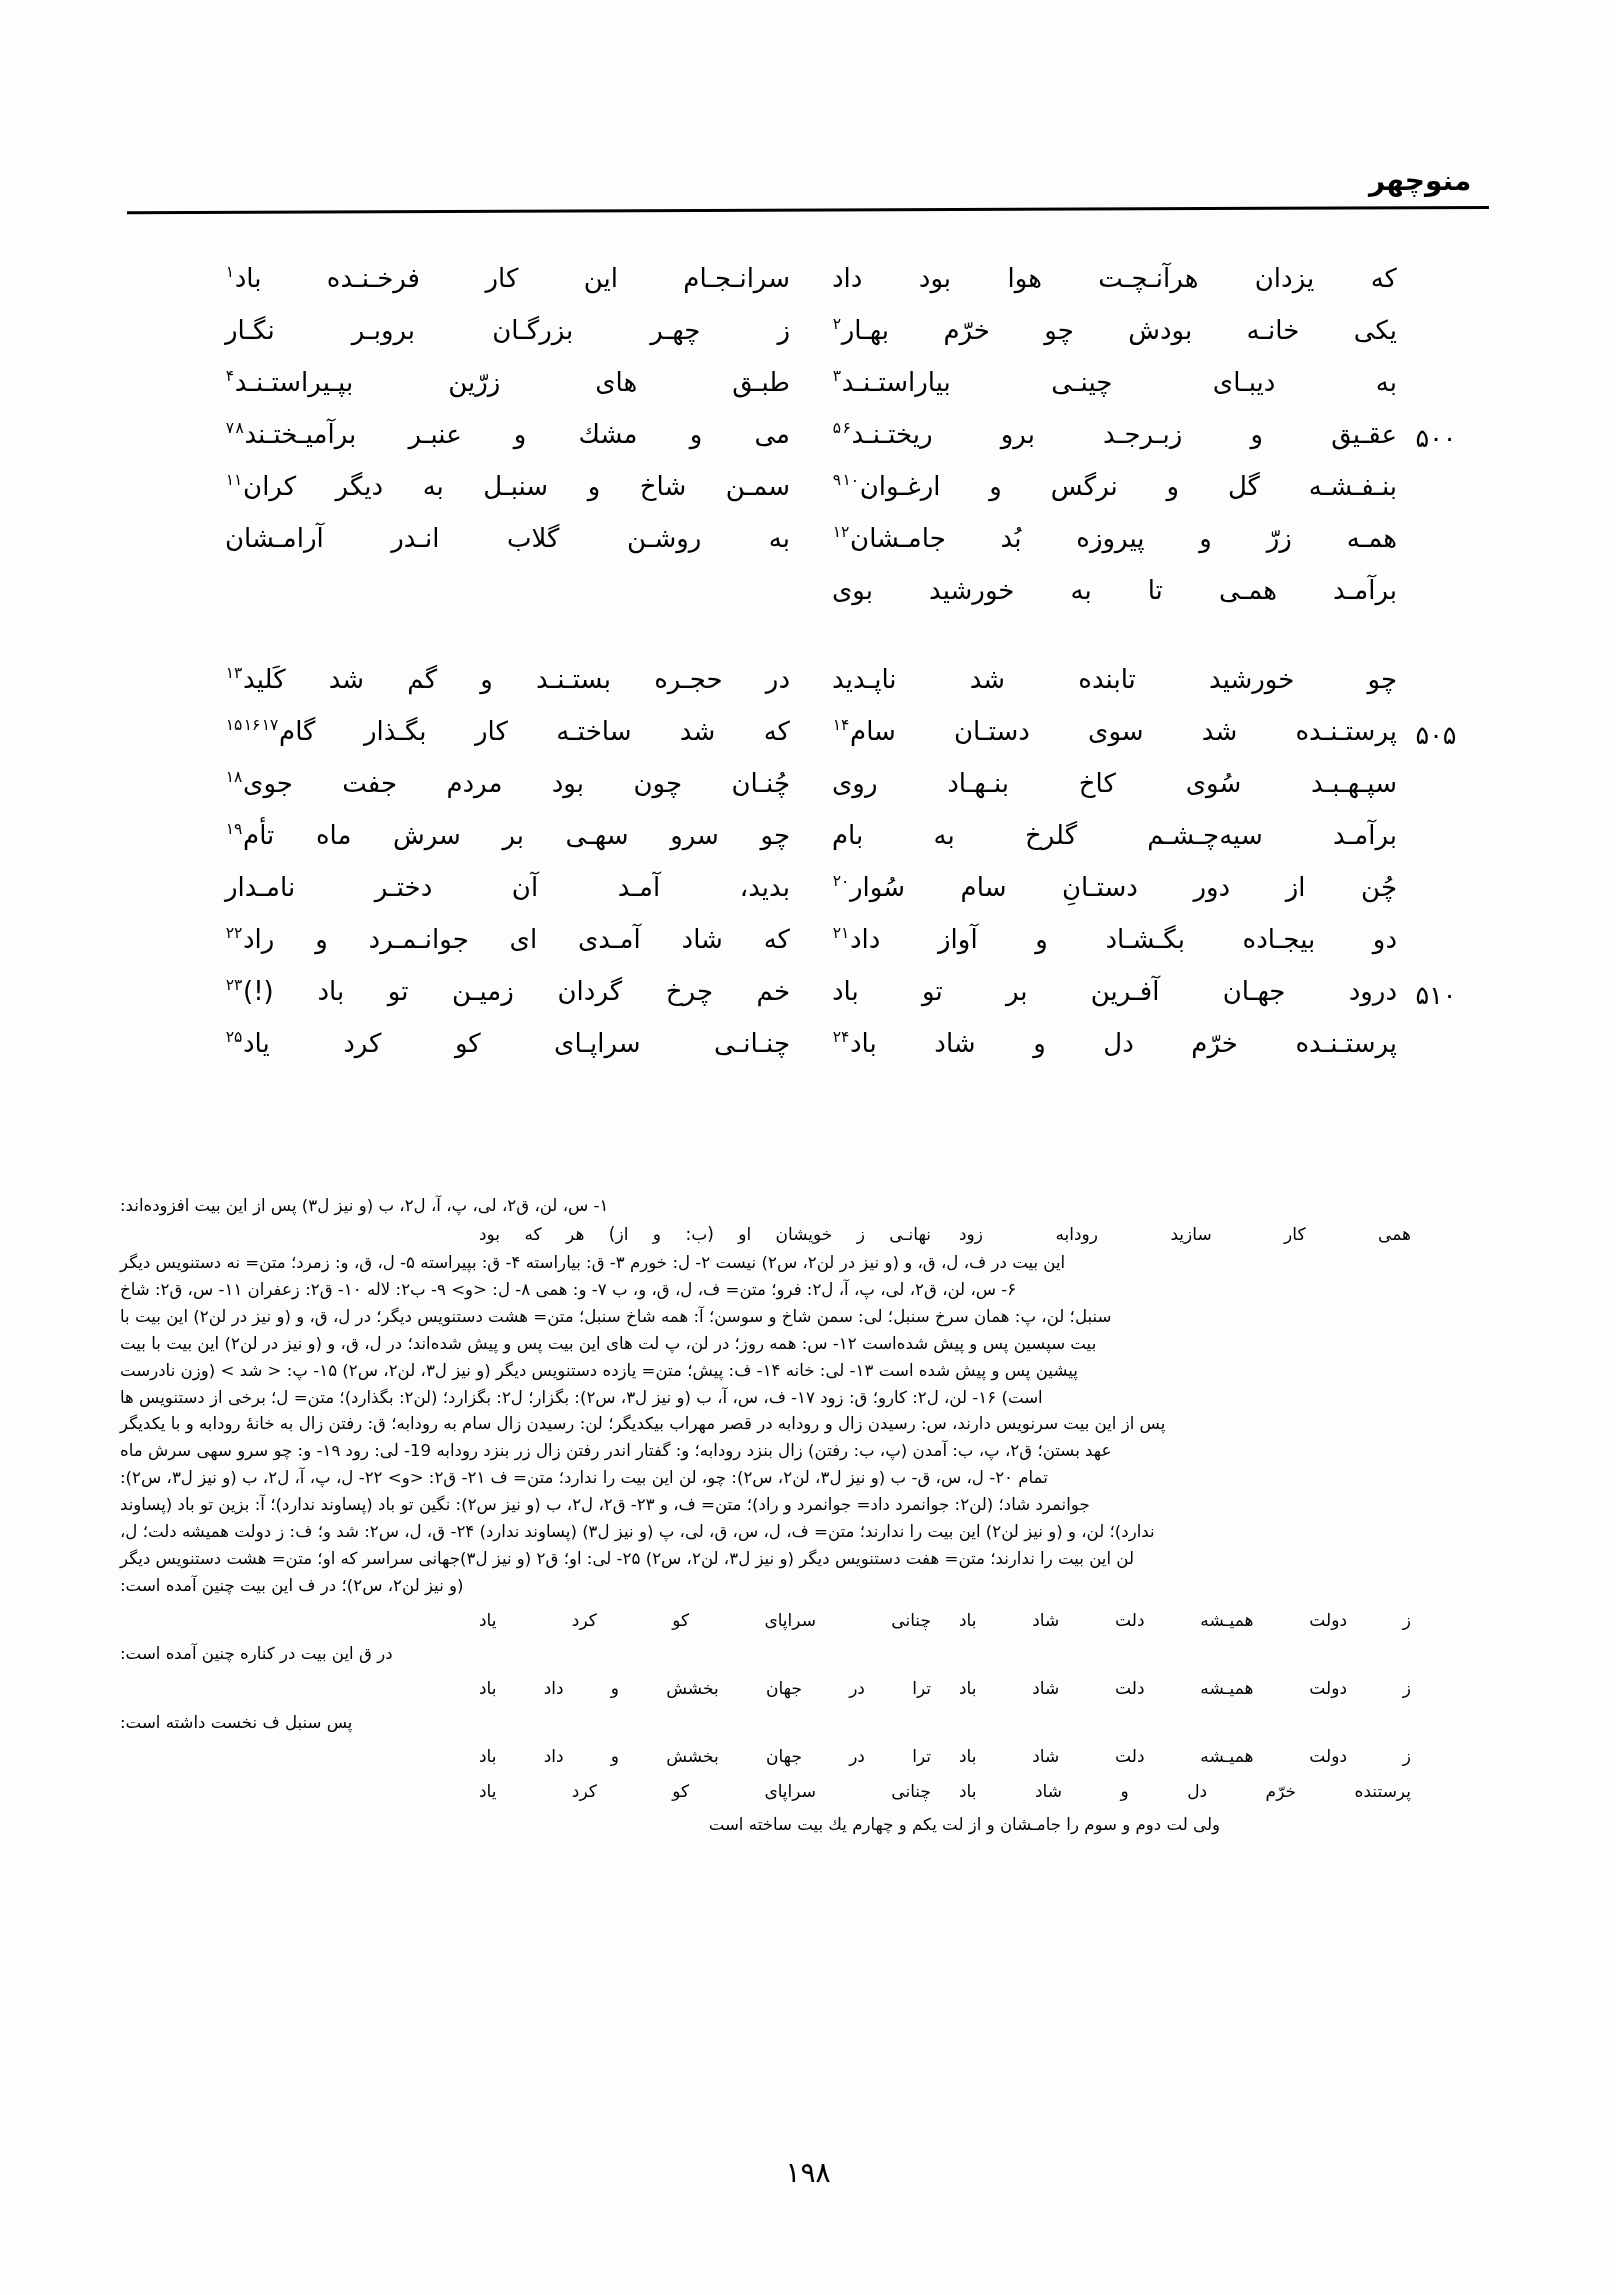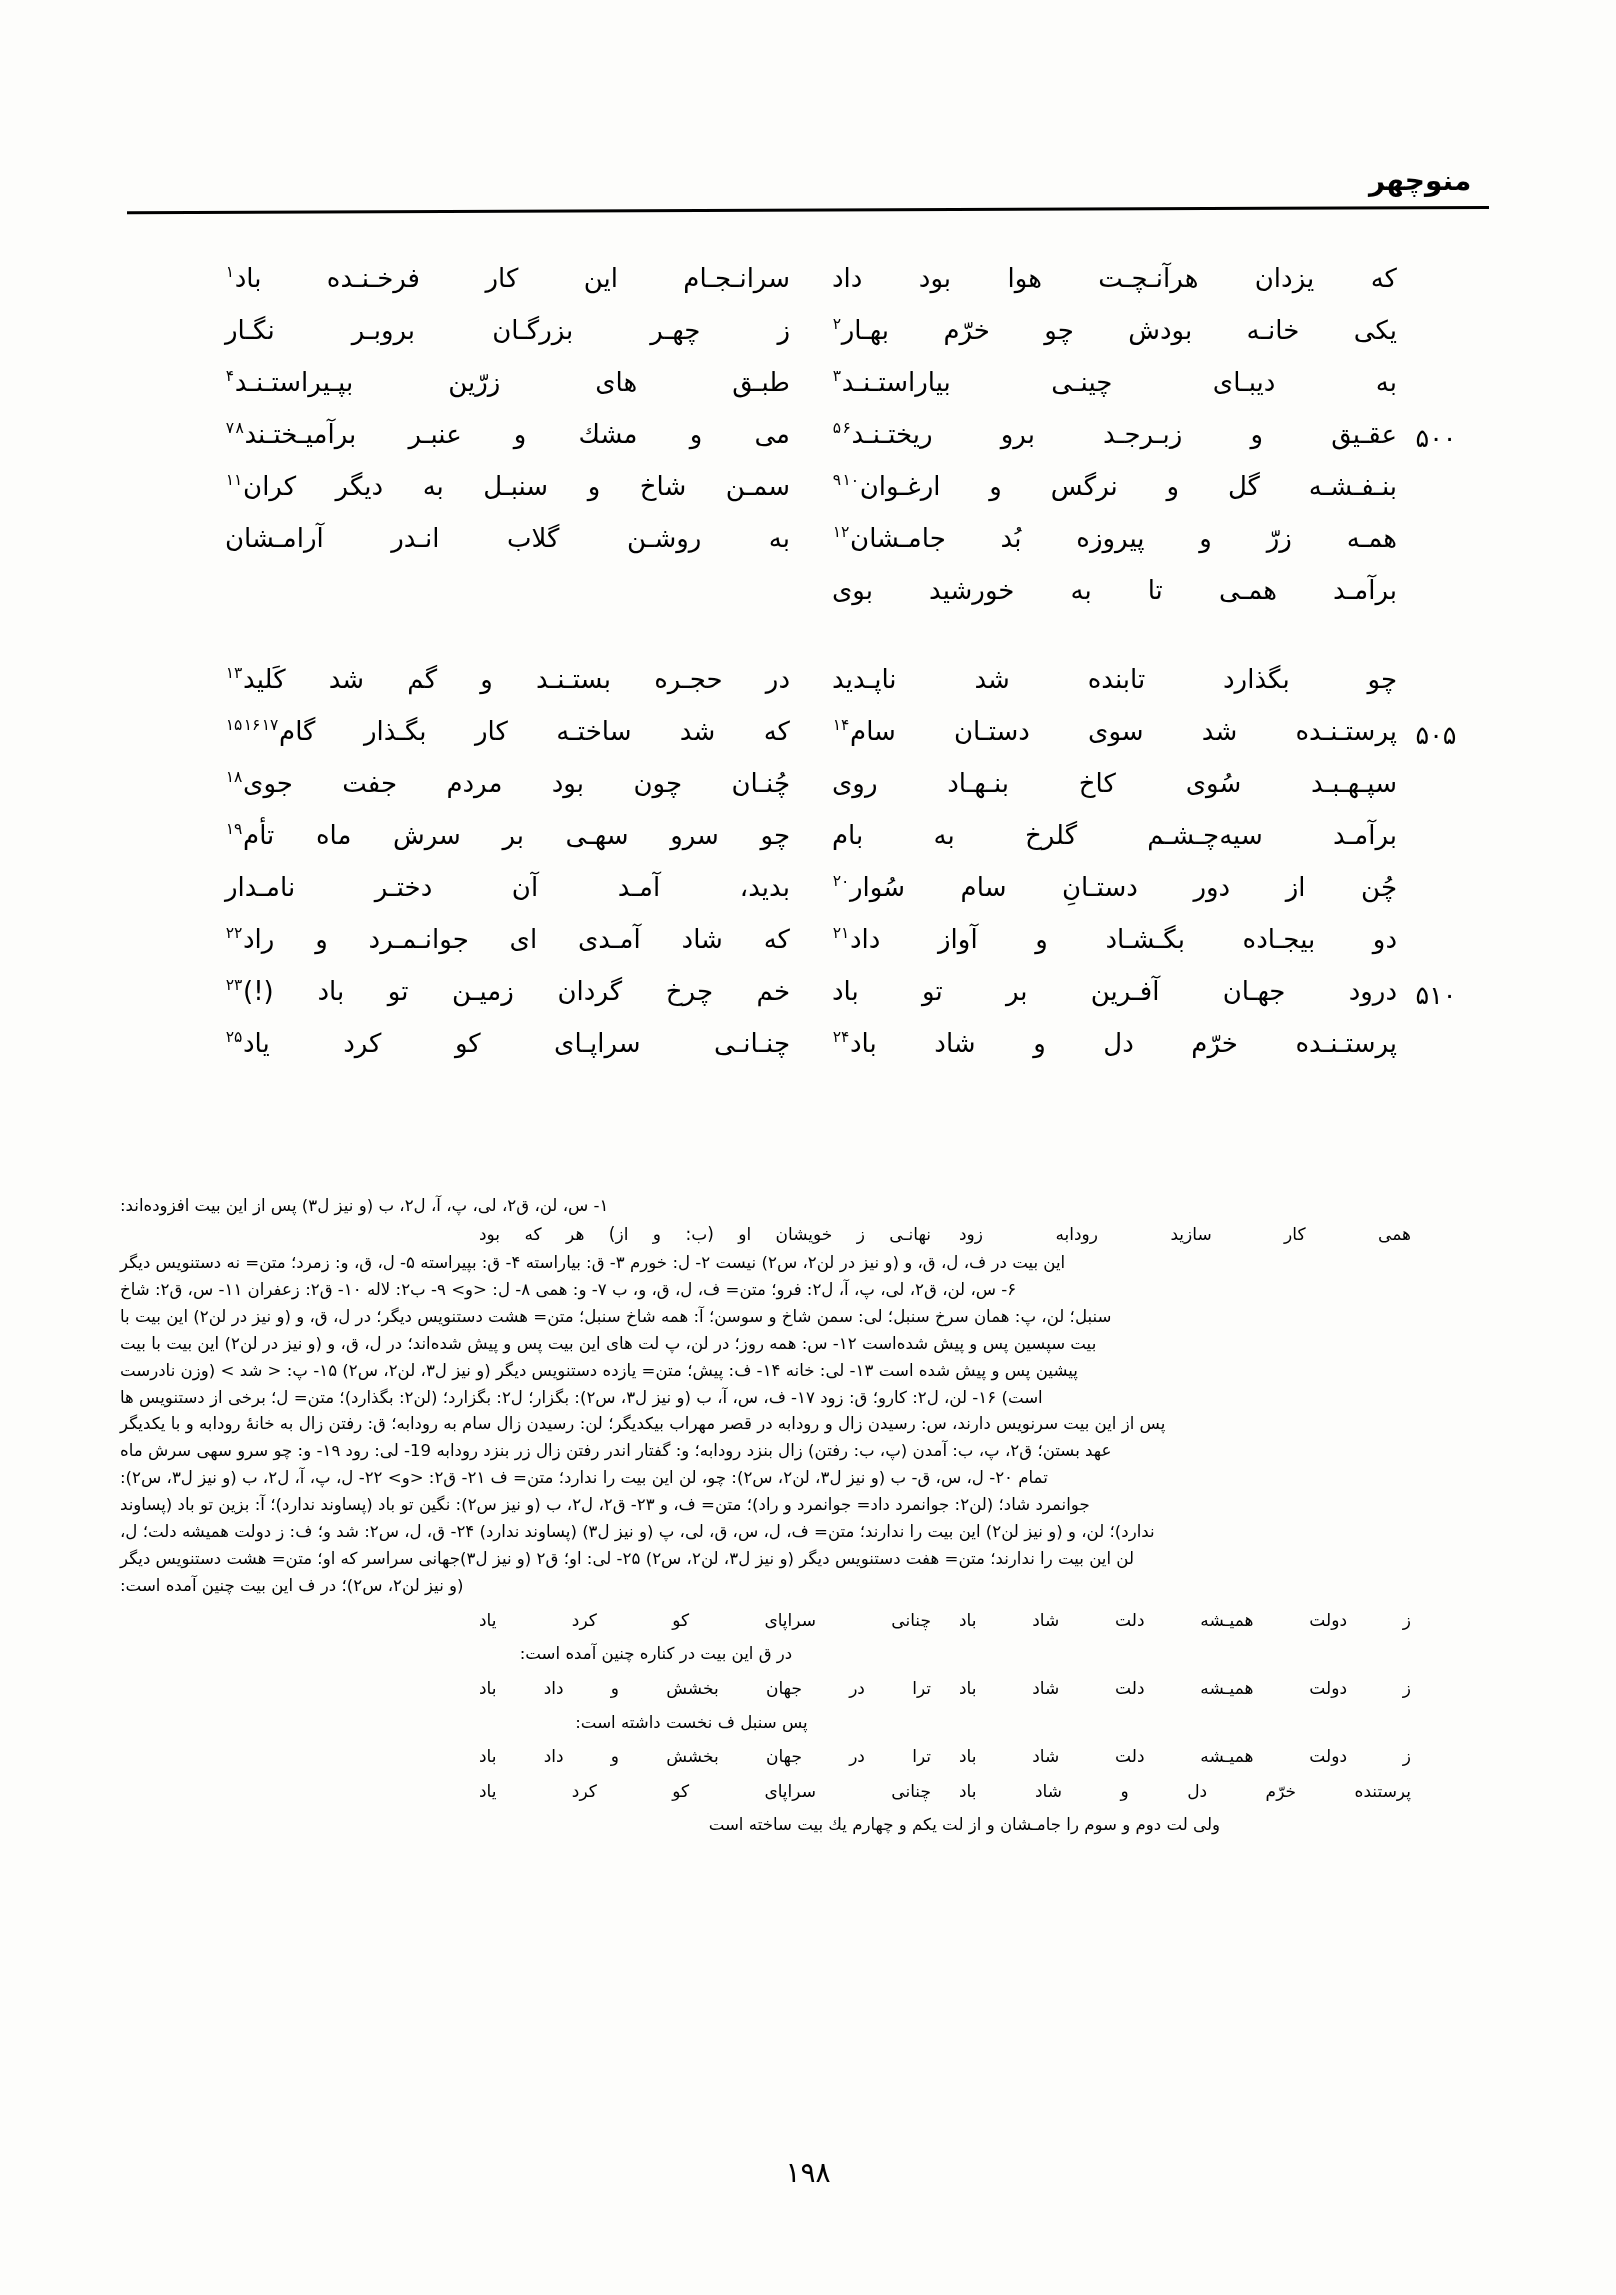--- a/index.html
+++ b/index.html
@@ -121,21 +121,21 @@
     flex: 0 0 452px;
     width: 452px;
     text-align: justify;
     text-align-last: justify;
     direction: rtl;
     font-size: 17px;
     white-space: nowrap;
   }
   .app-verse .ah.second { margin-right: 28px; }
 
-  .app-note { margin-top: 4.2px; text-align: center; padding-right: 304px; }
+  .app-note { margin-top: 4.2px; text-align: left; padding-right: 304px; }
   .app-note.wide { padding-right: 233px; }
 
   .app-quote-row {
     display: flex;
     flex-direction: row;
     padding-right: 85px;
     margin: 7px 0;
   }
   .app-quote-row .q {
     flex: 0 0 452px;
@@ -205,21 +205,21 @@
           <div class="hemi left">به روشـن گلاب انـدر آرامـشان</div>
         </div>
         <div class="bayt">
           <div class="num-col"></div>
           <div class="hemi left">برآمـد همـی تا به خورشید بوی</div>
         </div>
       </div>
     <div class="stanza" id="stanza2">
         <div class="bayt">
           <div class="num-col"></div>
-          <div class="hemi right">چو بگذارد تابنده شد ناپـدید</div>
+          <div class="hemi right">چو خورشید تابنده شد ناپـدید</div>
           <div class="hemi left">در حجـره بستـنـد و گم شد کَلید<sup class="fn">۱۳</sup></div>
         </div>
         <div class="bayt">
           <div class="num-col">۵۰۵</div>
           <div class="hemi right">پرستـنـده شد سوی دستـان سام<sup class="fn">۱۴</sup></div>
           <div class="hemi left">که شد ساختـه کار بگـذار گام<sup class="fn">۱۵</sup><sup class="fn">۱۶</sup><sup class="fn">۱۷</sup></div>
         </div>
         <div class="bayt">
           <div class="num-col"></div>
           <div class="hemi right">سپـهـبـد سُوی کاخ بنـهـاد روی</div>

